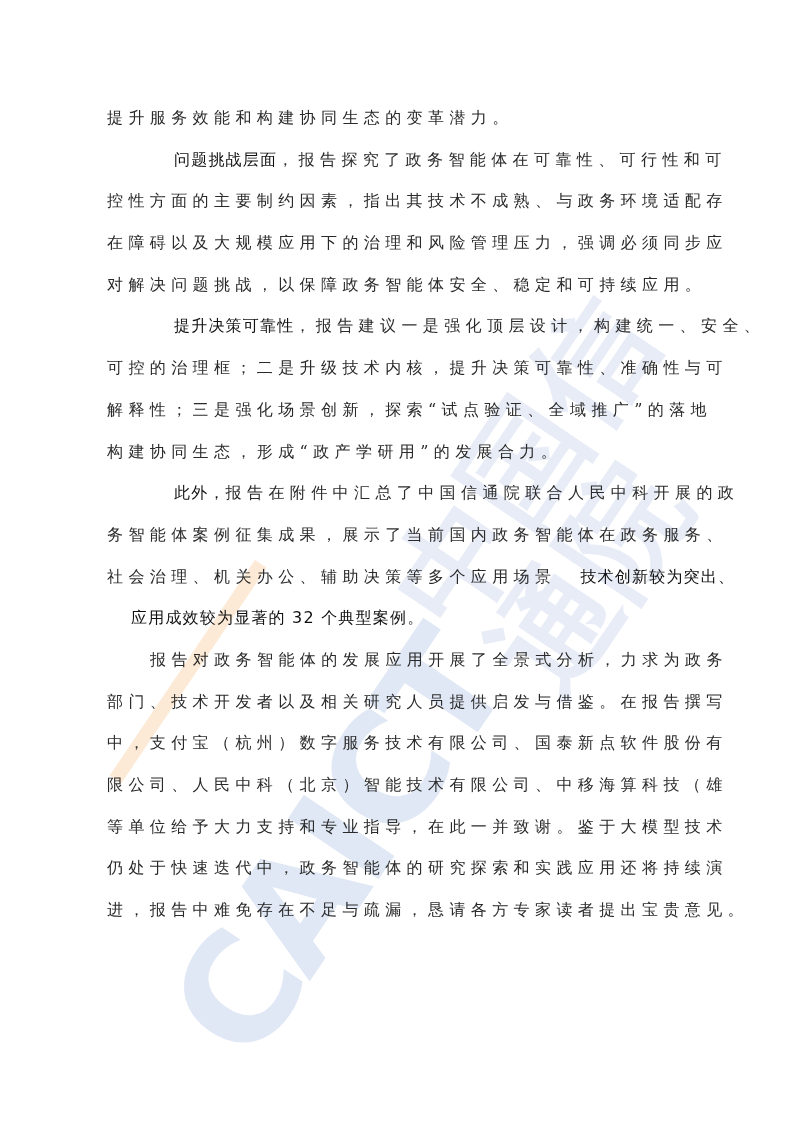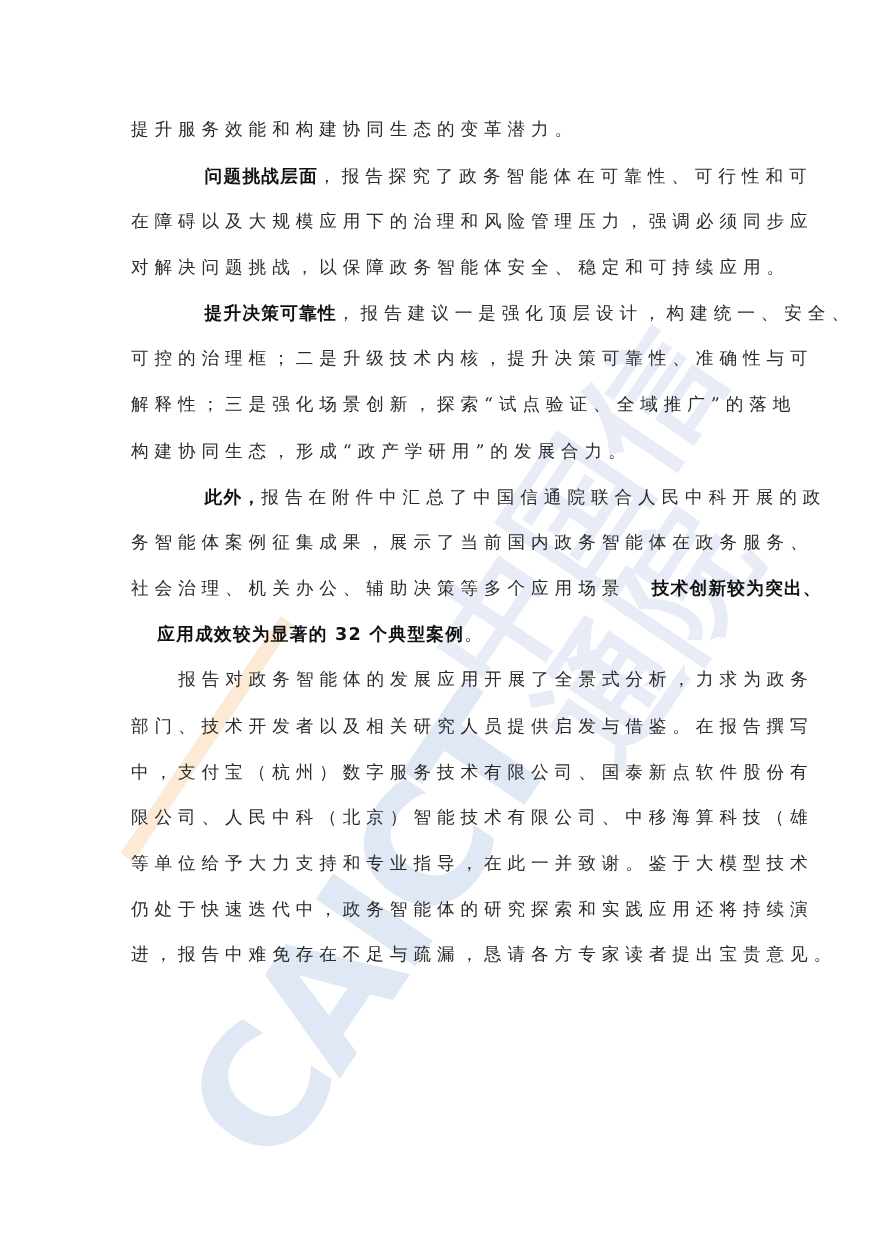--- a/index.html
+++ b/index.html
@@ -57,39 +57,39 @@
       width: 14px;
       height: 260px;
       background: rgba(245, 170, 90, 0.25);
       transform: rotate(34deg);
       transform-origin: 0 0;
       z-index: 1;
       pointer-events: none;
     }
     .content {
       position: absolute;
-      left: 119px;
+      left: 107px;
       top: 97px;
       width: 542px;
       z-index: 2;
     }
     .line {
       height: 41.7px;
       line-height: 41.7px;
       font-size: 16px;
       letter-spacing: 5.4px;
       white-space: nowrap;
       overflow: visible;
     }
     .indent {
       padding-left: 43px;
     }
     .b {
       font-family: "DejaVu Sans", "Liberation Sans", sans-serif;
-      font-weight: bold;
+      font-weight: normal;
       color: #111111;
       letter-spacing: 1.2px;
       padding-left: 24px;
     }
   </style>
 </head>
 <body>
 
 <div class="page">
 
@@ -103,20 +103,23 @@
 
     <div class="paragraph">
       <div class="line">
         <span>提升服务效能和构建协同生态的变革潜力。</span>
       </div>
     </div>
 
     <div class="paragraph">
       <div class="line indent">
         <span class="b">问题挑战层面</span><span>，报告探究了政务智能体在可靠性、可行性和可</span>
+      </div>
+      <div class="line">
+        <span>控性方面的主要制约因素，指出其技术不成熟、与政务环境适配存</span>
       </div>
       <div class="line">
         <span>在障碍以及大规模应用下的治理和风险管理压力，强调必须同步应</span>
       </div>
       <div class="line">
         <span>对解决问题挑战，以保障政务智能体安全、稳定和可持续应用。</span>
       </div>
     </div>
 
     <div class="paragraph">

